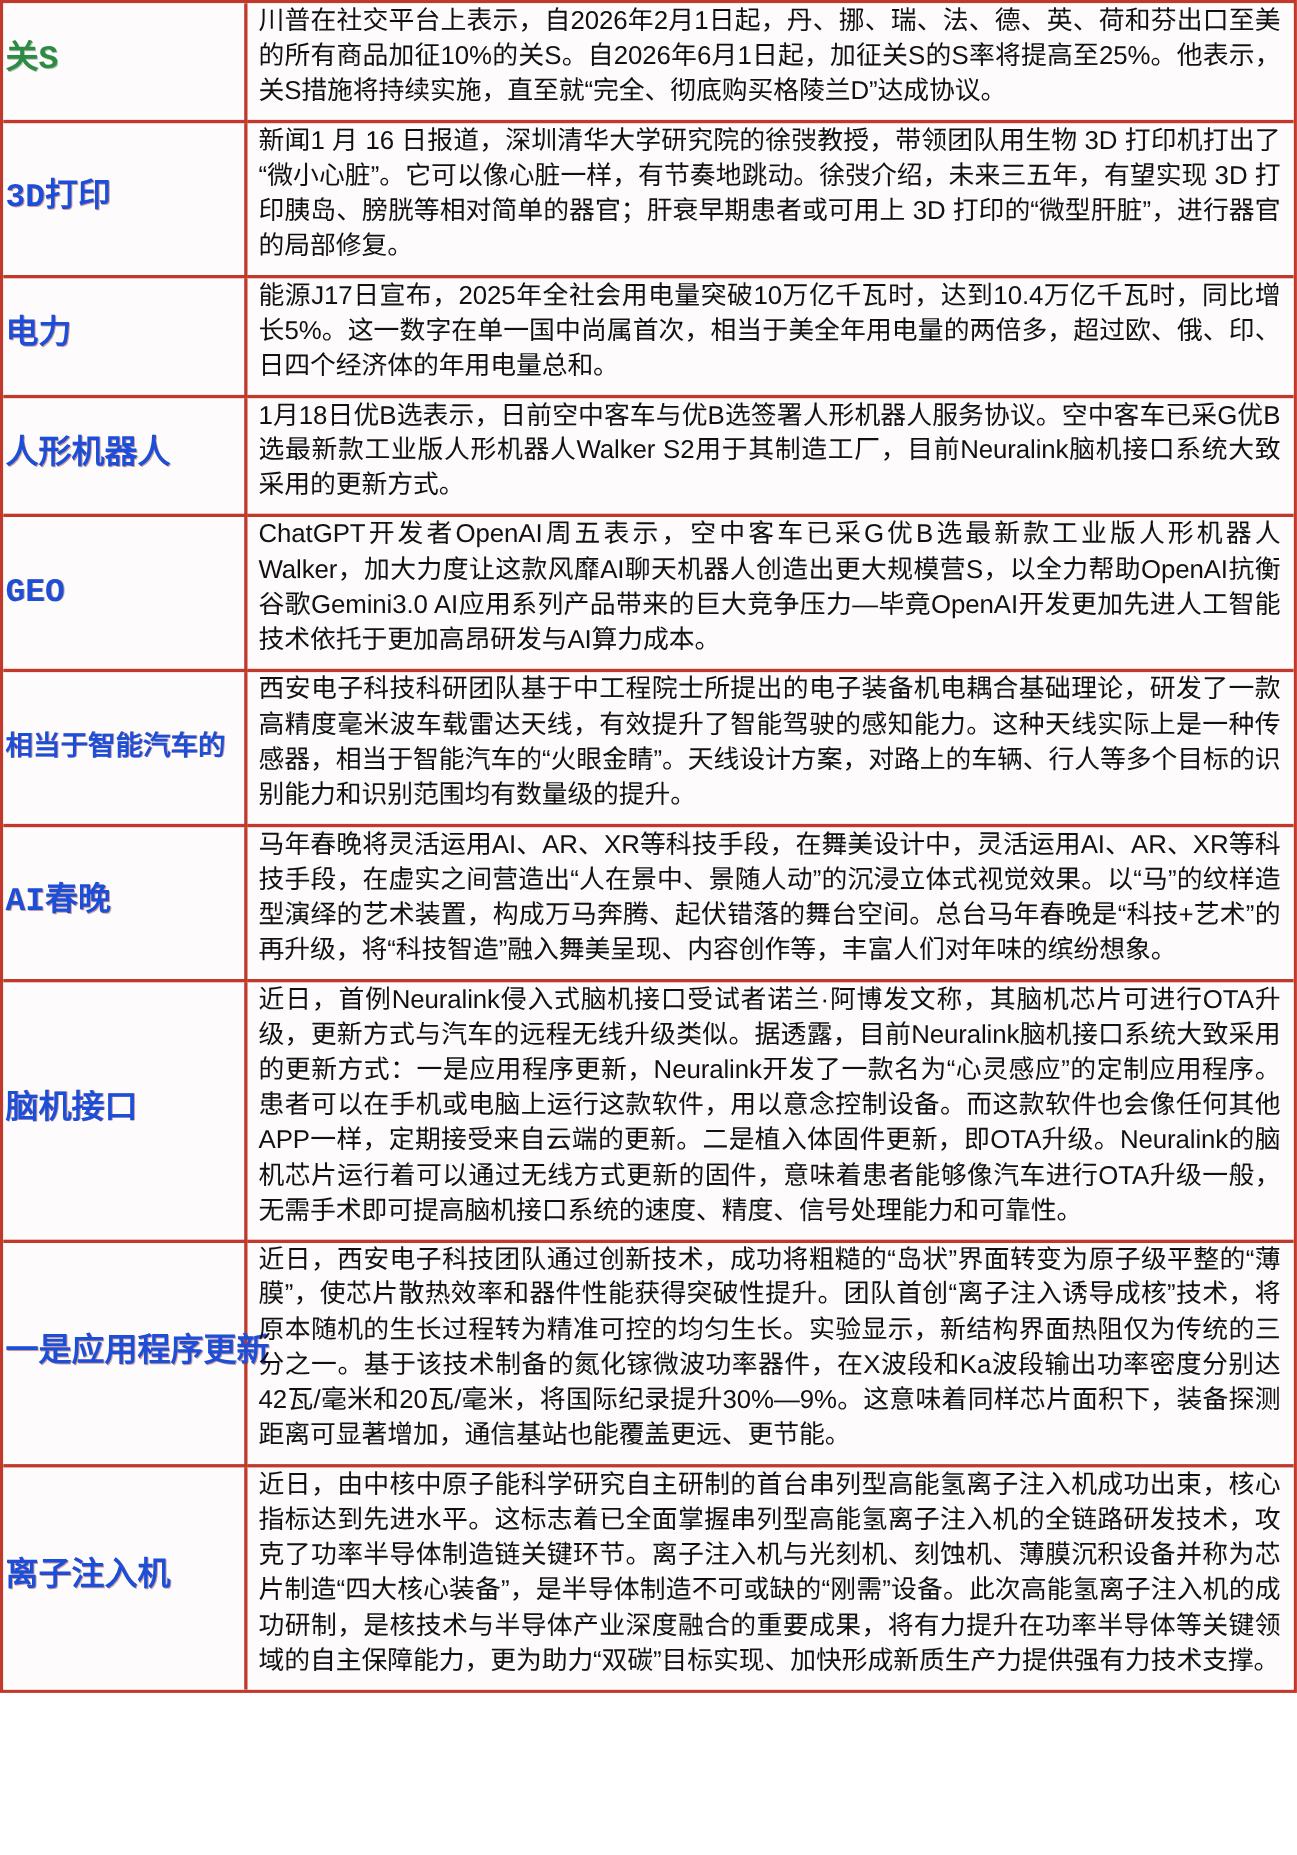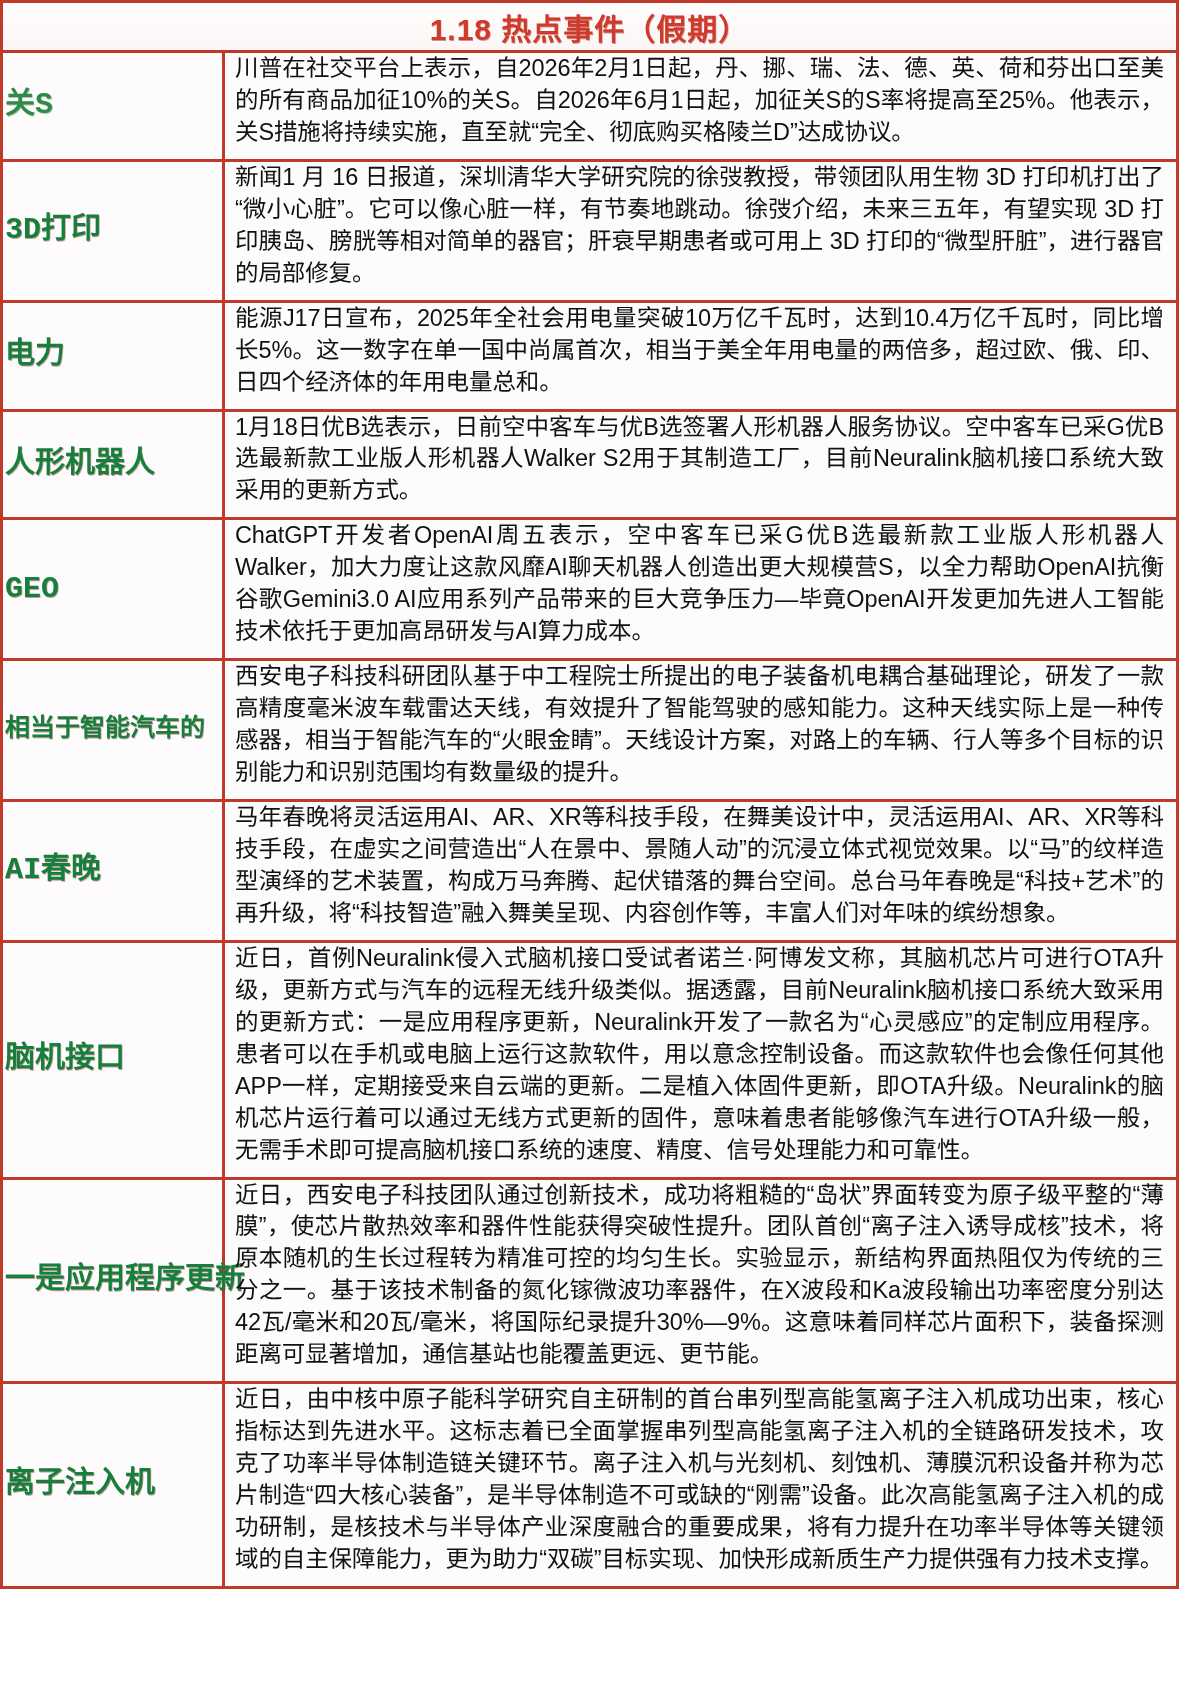--- a/index.html
+++ b/index.html
@@ -58,21 +58,21 @@
 
   td.label-cell {
     width: 215px;
     border-right: 3px solid #c0392b;
     text-align: left;
     padding: 16px 2px;
     font-family: Liberation Mono, monospace;
   }
   .label-text {
     display: block;
-    color: #15803d;
+    color: #1d4ed8;
     font-weight: bold;
     font-size: 30px;
     line-height: 1.18;
     letter-spacing: 0px;
     text-shadow: 0.8px 0.8px 0 rgba(140,25,18,0.42);
     word-break: keep-all;
   }
   .label-text.green {
     color: #2e8b45;
     text-shadow: 0.8px 0.8px 0 rgba(25,95,45,0.35);
@@ -92,23 +92,20 @@
     text-justify: inter-ideograph;
     letter-spacing: -0.1px;
     font-weight: 500;
   }
 </style>
 </head>
 <body>
 
 <div class="sheet">
 
-  <div class="title-row">
-    <div class="title-text">1.18  热点事件（假期）</div>
-  </div>
 
   <table class="main">
     <tbody>
 
       <tr class="data-row">
         <td class="label-cell">
           <span class="label-text green">关S</span>
         </td>
         <td class="body-cell">
           <div class="body-text">川普在社交平台上表示，自2026年2月1日起，丹、挪、瑞、法、德、英、荷和芬出口至美的所有商品加征10%的关S。自2026年6月1日起，加征关S的S率将提高至25%。他表示，关S措施将持续实施，直至就“完全、彻底购买格陵兰D”达成协议。</div>

